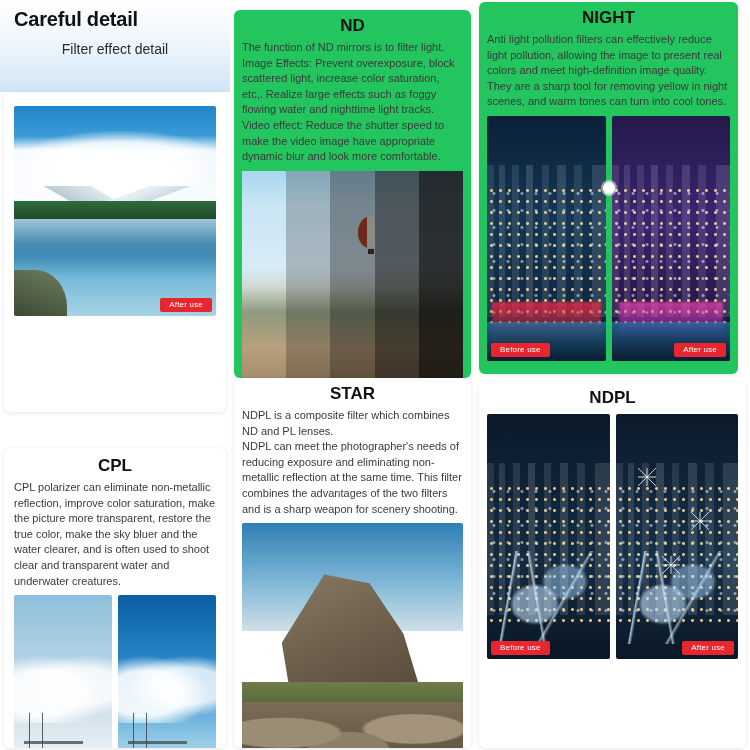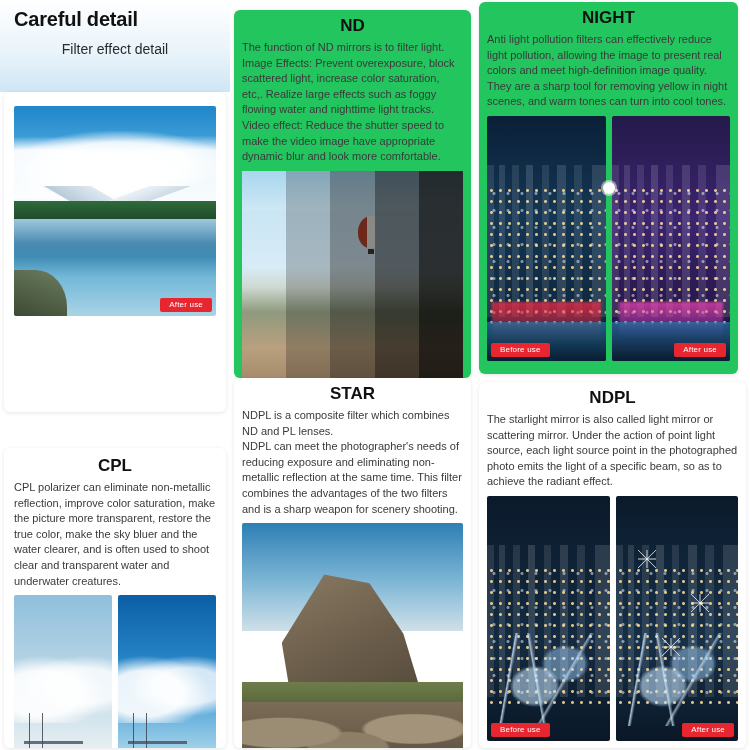--- a/index.html
+++ b/index.html
@@ -459,21 +459,20 @@
           <div class="neon-pink"></div>
           <div class="river"></div>
           <span class="tag after">After use</span>
         </div>
         <div class="divider-dot"></div>
       </div>
     </div>
 
     <div class="star-card">
       <div class="title">NDPL</div>
-      <div class="body-text">The starlight mirror is also called light mirror or scattering mirror. Under the action of point light source, each light source point in the photographed photo emits the light of a specific beam, so as to achieve the radiant effect.</div>
       <div class="pair star-pair">
         <div class="img">
           <div class="star-left"></div>
           <div class="towers"></div>
           <div class="lights"></div>
           <div class="interchange"></div>
           <div class="trails"></div>
           <span class="tag before">Before use</span>
         </div>
         <div class="img">

